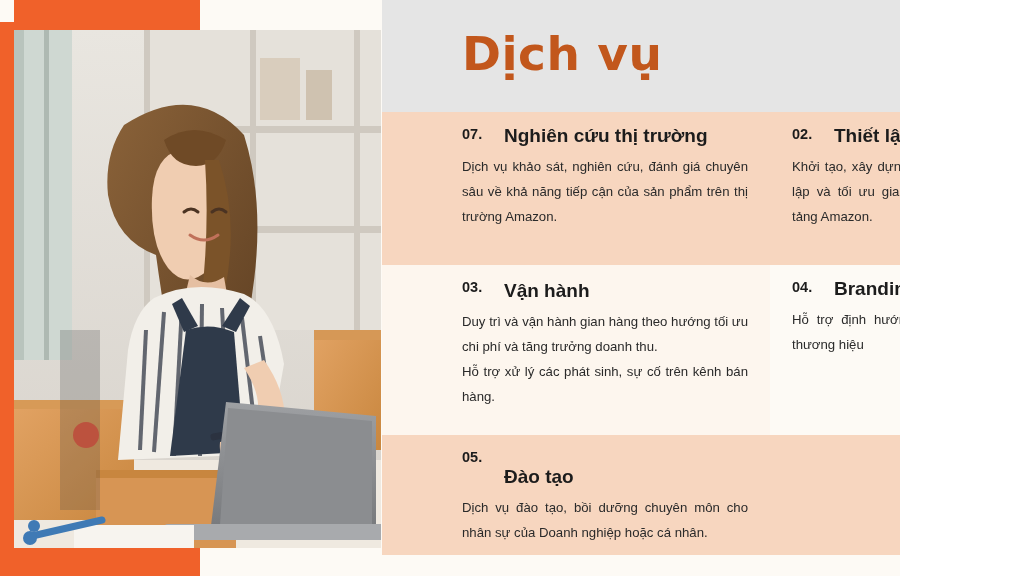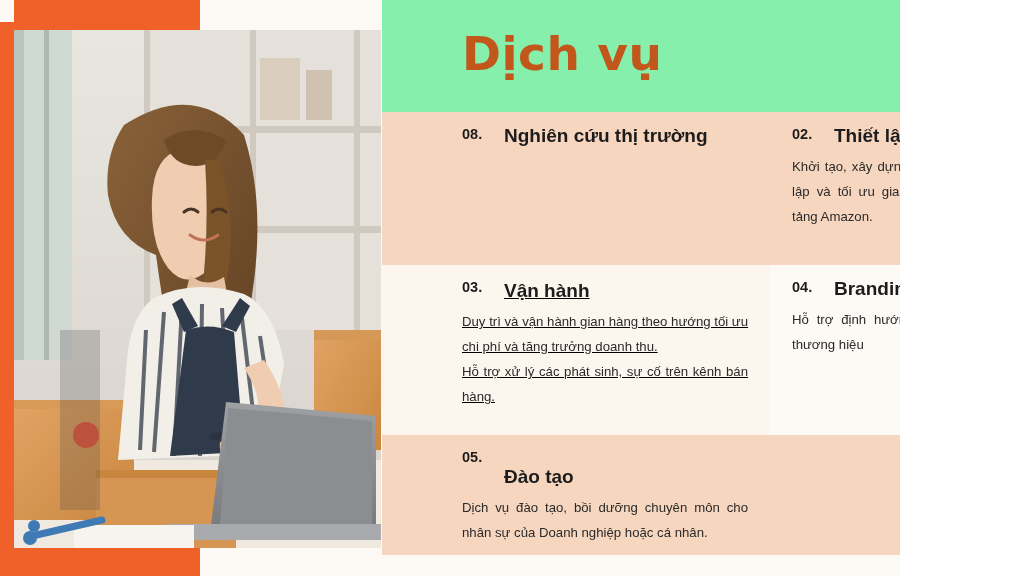--- a/index.html
+++ b/index.html
@@ -10,21 +10,21 @@
     width: 1024px;
     height: 576px;
     overflow: hidden;
     font-family: "Liberation Sans", sans-serif;
     background: #ffffff;
   }
   .slide {
     position: relative;
     width: 900px;
     height: 576px;
-    background: #86efac;
+    background: #e5e5e5;
     overflow: hidden;
   }
   
   .orange-band {
     position: absolute;
     left: 0;
     top: 0;
     width: 200px;
     height: 576px;
     background: #f0612a;
@@ -80,21 +80,21 @@
   .row {
     display: flex;
     width: 642px;
   }
   .card {
     box-sizing: border-box;
     padding: 14px 22px 16px 80px;
     position: relative;
   }
   .card.peach { background: #f7d6bf; }
-  .card.cream { background: #fdf6ee; text-decoration: underline; }
+  .card.cream { background: #fdf6ee; }
   .card.plain { background: #fdfaf5; }
   .card-num {
     position: absolute;
     left: 80px;
     top: 14px;
     font-size: 14.5px;
     font-weight: bold;
     color: #1c1c1c;
   }
   .card-title {
@@ -239,22 +239,23 @@
       <circle cx="20" cy="496" r="6" fill="#3f7ab5"></circle>
     </svg>
   </div>
 
   <div class="title">Dịch vụ</div>
 
   <div class="cards">
 
     <div class="row">
       <div class="card peach w-left h1 r1 left">
-        <span class="card-num">08.</span>
+        <span class="card-num">07.</span>
         <div class="card-title">Nghiên cứu thị trường</div>
+        <div class="card-body">Dịch vụ khảo sát, nghiên cứu, đánh giá chuyên sâu về khả năng tiếp cận của sản phẩm trên thị trường Amazon.</div>
       </div>
       <div class="card peach w-right h1 r1 right">
         <span class="card-num" style="left:22px;text-align:center;">02.</span>
         <div class="card-title" style="padding-left:42px;margin-left:-58px;">Thiết lập</div>
         <div class="card-body" style="margin-left:-58px;">Khởi tạo, xây dựng tài khoản, thiết lập và tối ưu gian hàng trên nền tảng Amazon.</div>
       </div>
     </div>
 
     <div class="row">
       <div class="card cream w-left h2 r2 left">

